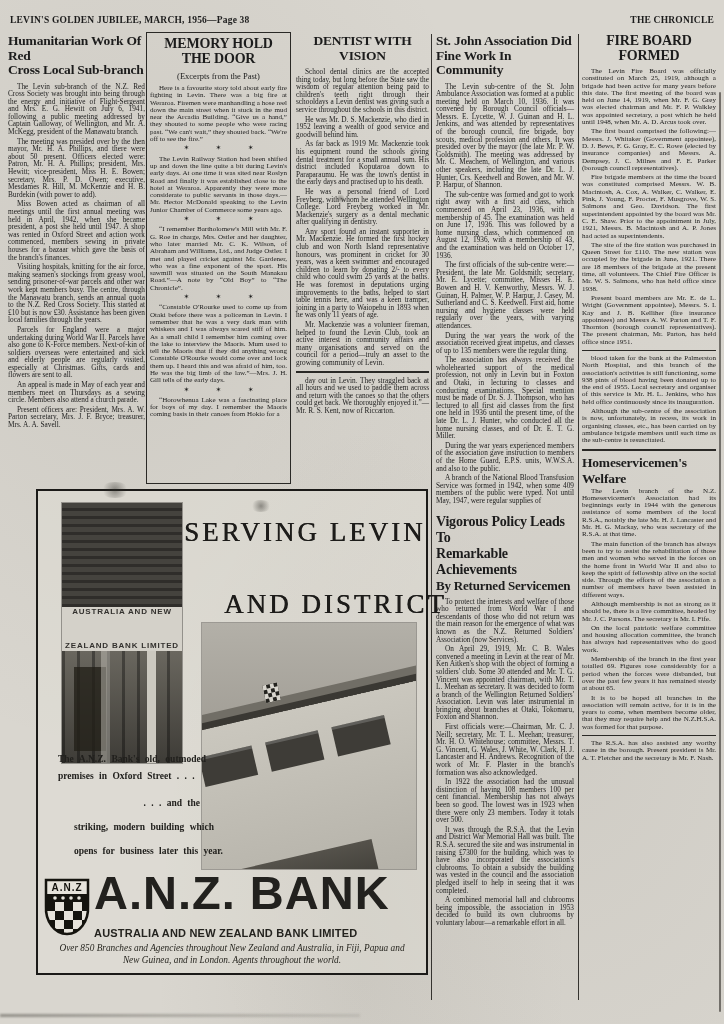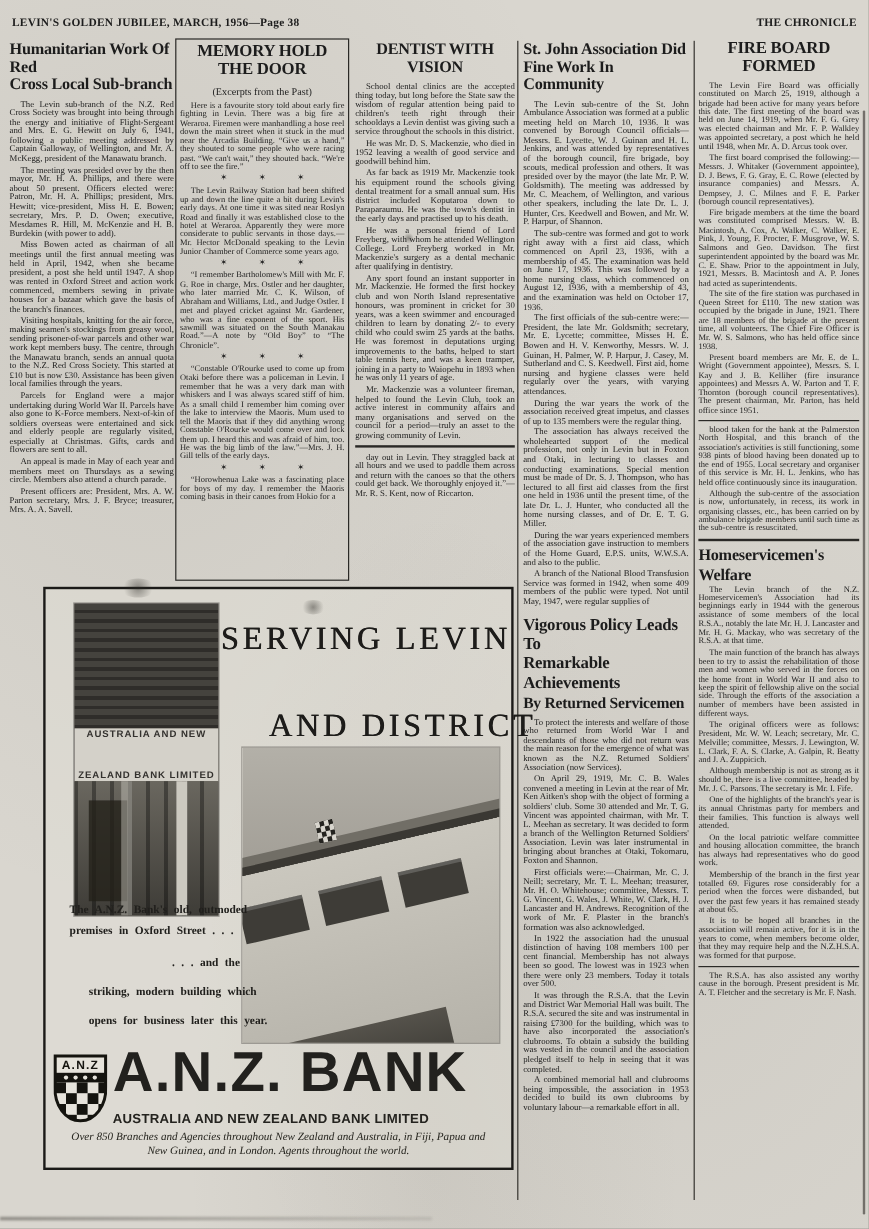--- a/index.html
+++ b/index.html
@@ -190,23 +190,21 @@
     <div class="body tight">
         <p>blood taken for the bank at the Palmerston North Hospital, and this branch of the association's activities is still functioning, some 938 pints of blood having been donated up to the end of 1955. Local secretary and organiser of this service is Mr. H. L. Jenkins, who has held office continuously since its inauguration.</p>
         <p>Although the sub-centre of the association is now, unfortunately, in recess, its work in organising classes, etc., has been carried on by ambulance brigade members until such time as the sub-centre is resuscitated.</p>
       </div>
     <hr class="hrule thick">
     <div class="sub2" style="margin-top:4px">
       <h2 class="head" style="font-size:13.5px;text-align:left">Homeservicemen's Welfare</h2>
       <div class="body tight">
           <p>The Levin branch of the N.Z. Homeservicemen's Association had its beginnings early in 1944 with the generous assistance of some members of the local R.S.A., notably the late Mr. H. J. Lancaster and Mr. H. G. Mackay, who was secretary of the R.S.A. at that time.</p>
           <p>The main function of the branch has always been to try to assist the rehabilitation of those men and women who served in the forces on the home front in World War II and also to keep the spirit of fellowship alive on the social side. Through the efforts of the association a number of members have been assisted in different ways.</p>
-          <p>The original officers were as follows: President, Mr. W. W. Leach; secretary, Mr. C. Melville; committee, Messrs. J. Lewington, W. L. Clark, F. A. S. Clarke, A. Galpin, R. Beatty and J. A. Zuppicich.</p>
           <p>Although membership is not as strong as it should be, there is a live committee, headed by Mr. J. C. Parsons. The secretary is Mr. I. Fife.</p>
-          <p>One of the highlights of the branch's year is its annual Christmas party for members and their families. This function is always well attended.</p>
           <p>On the local patriotic welfare committee and housing allocation committee, the branch has always had representatives who do good work.</p>
           <p>Membership of the branch in the first year totalled 69. Figures rose considerably for a period when the forces were disbanded, but over the past few years it has remained steady at about 65.</p>
           <p>It is to be hoped all branches in the association will remain active, for it is in the years to come, when members become older, that they may require help and the N.Z.H.S.A. was formed for that purpose.</p>
         </div>
       <hr class="hrule">
       <div class="body tight">
           <p>The R.S.A. has also assisted any worthy cause in the borough. Present president is Mr. A. T. Fletcher and the secretary is Mr. F. Nash.</p>
         </div>
     </div>
   </section>

